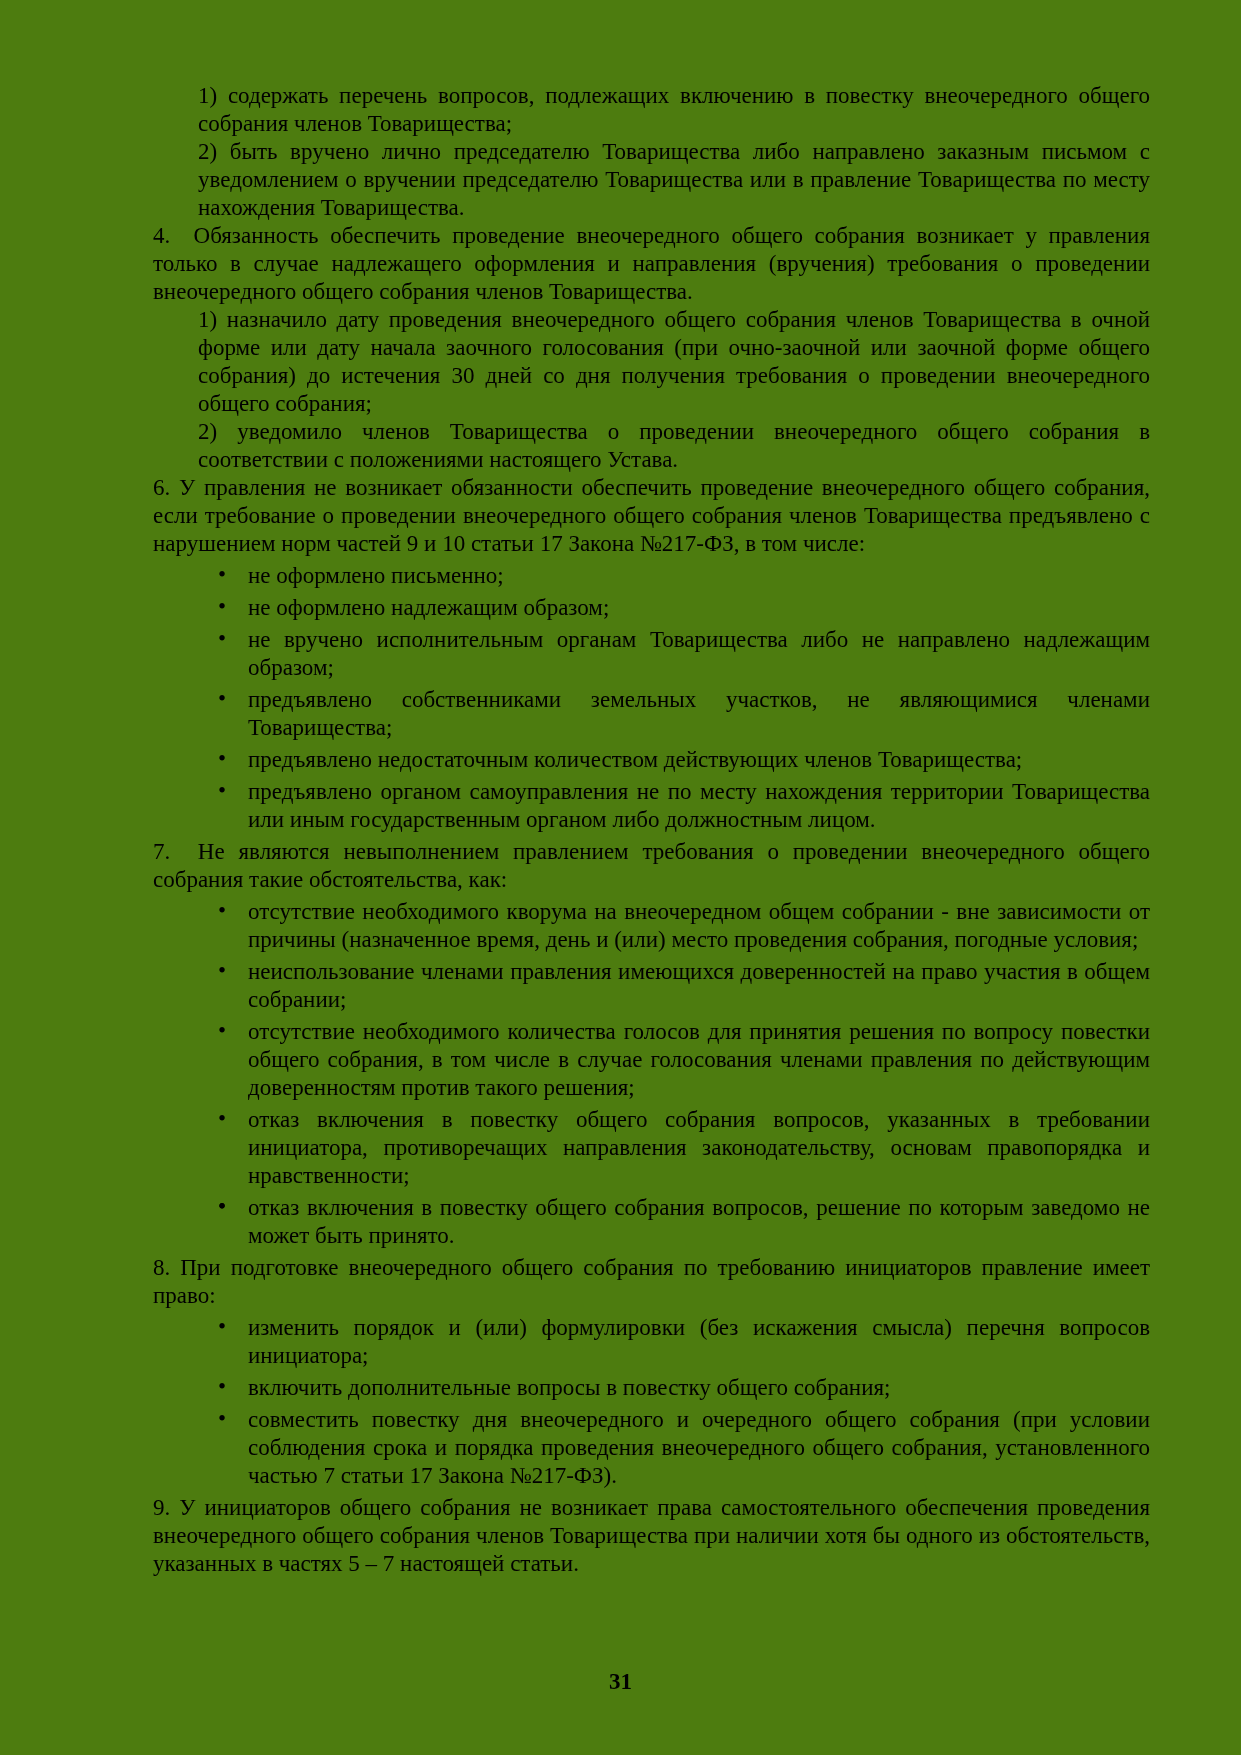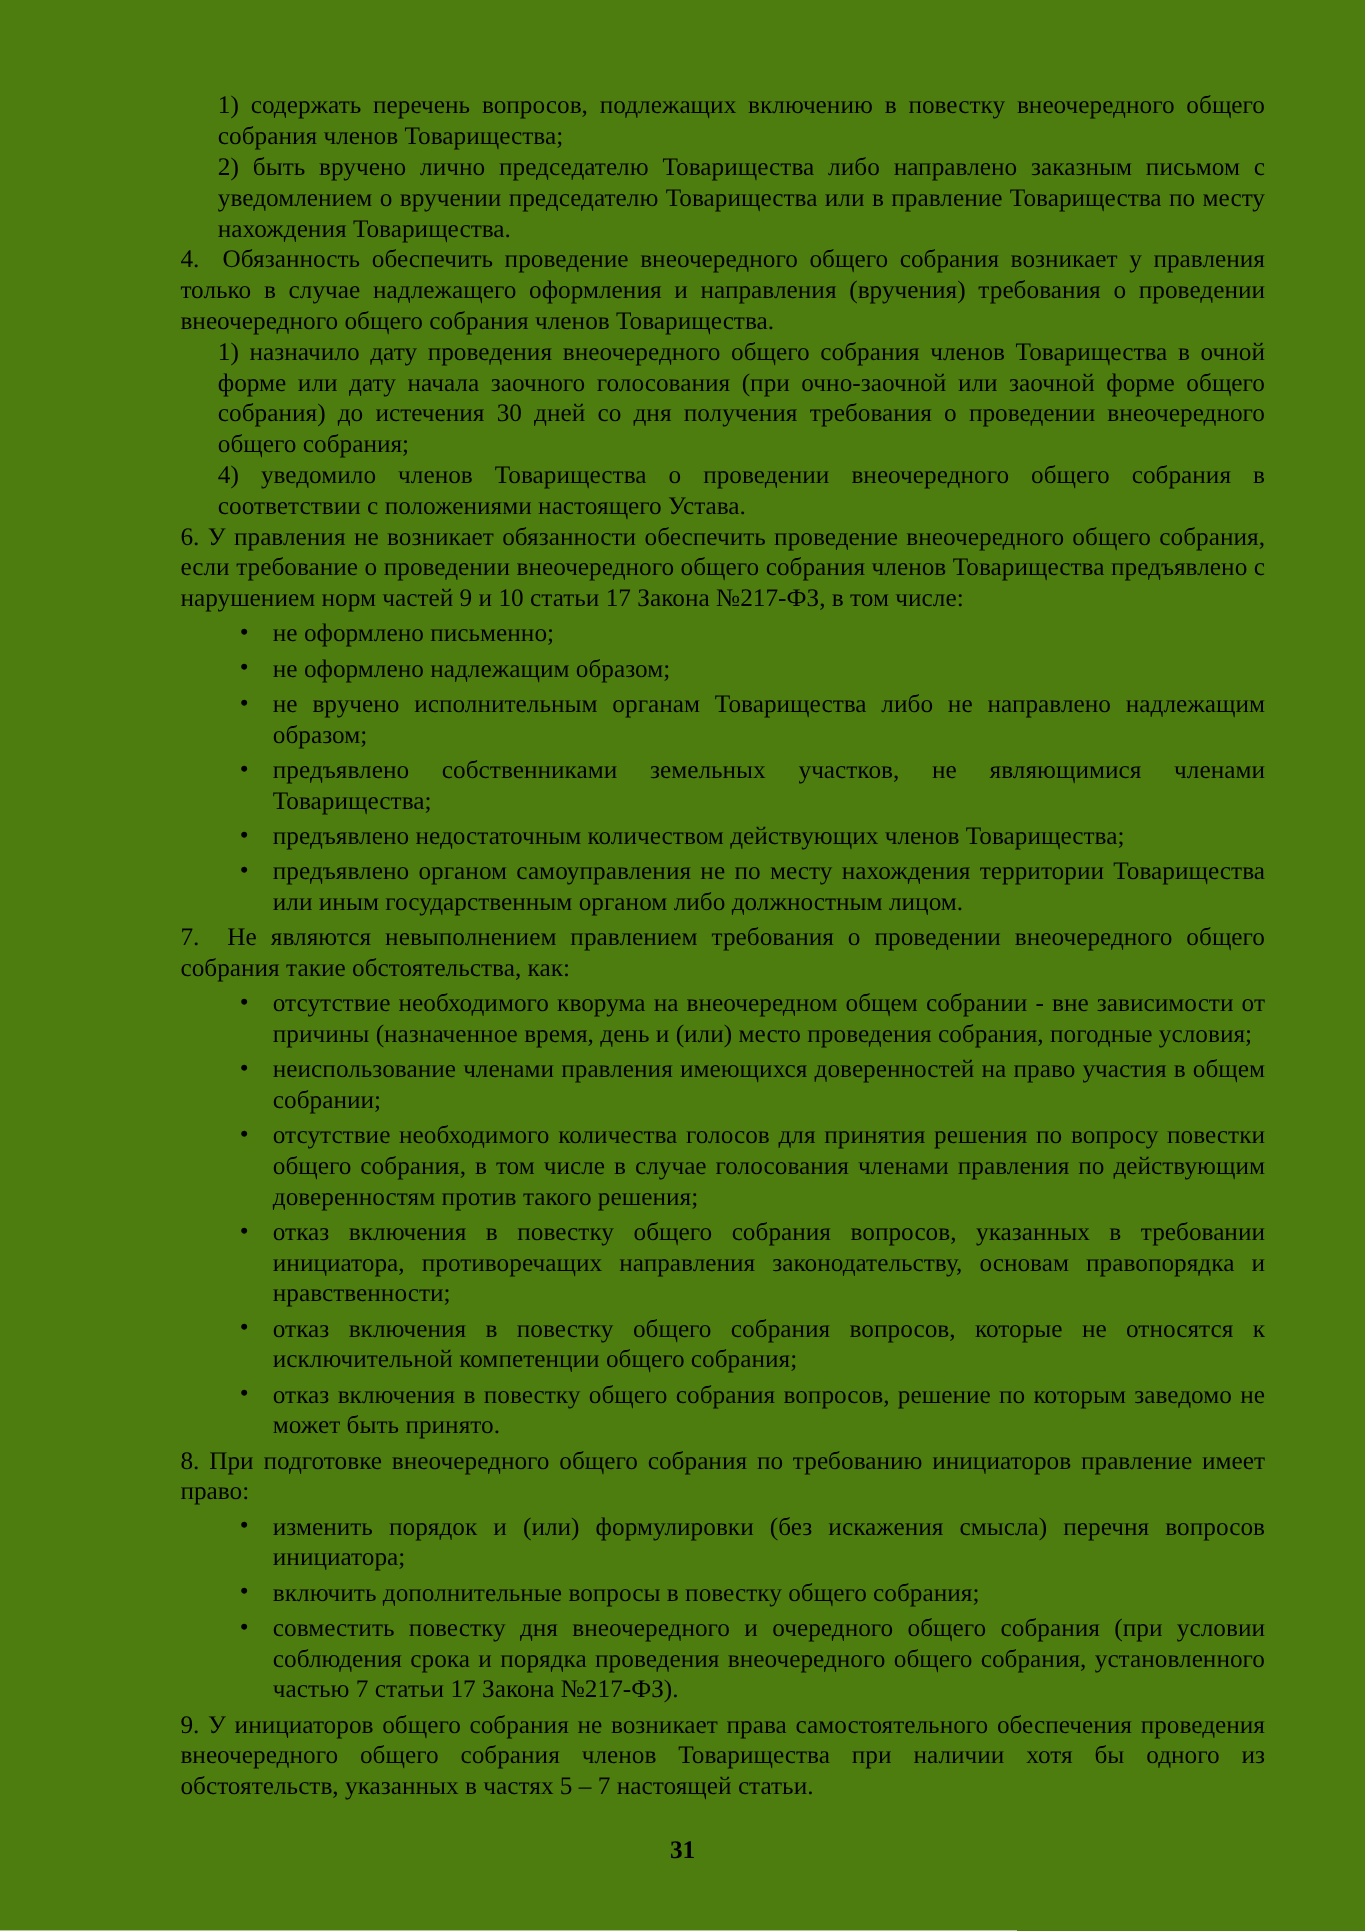--- a/index.html
+++ b/index.html
@@ -22,21 +22,21 @@
     position: absolute;
     top: 82px;
     left: 148px;
     width: 1002px;
   }
   .block {
     margin: 0;
     text-align: justify;
   }
   .block.numbered {
-    margin-left: 16px;
+    margin-left: 5px;
   }
   .block.subitem {
     margin-left: 50px;
   }
   .block.bullet {
     position: relative;
     padding-left: 100px;
     margin: 4px 0;
   }
   .bullet-dot {
@@ -57,34 +57,34 @@
 </style>
 </head>
 <body>
 
 <div class="page">
   <div class="doc-body" id="doc-body">
       <div class="block subitem">1) содержать перечень вопросов, подлежащих включению в повестку внеочередного общего собрания членов Товарищества;</div>
       <div class="block subitem">2) быть вручено лично председателю Товарищества либо направлено заказным письмом с уведомлением о вручении председателю Товарищества или в правление Товарищества по месту нахождения Товарищества.</div>
       <div class="block numbered">4.&nbsp; Обязанность обеспечить проведение внеочередного общего собрания возникает у правления только в случае надлежащего оформления и направления (вручения) требования о проведении внеочередного общего собрания членов Товарищества.</div>
       <div class="block subitem">1) назначило дату проведения внеочередного общего собрания членов Товарищества в очной форме или дату начала заочного голосования (при очно-заочной или заочной форме общего собрания) до истечения 30 дней со дня получения требования о проведении внеочередного общего собрания;</div>
-      <div class="block subitem">4) уведомило членов Товарищества о проведении внеочередного общего собрания в соответствии с положениями настоящего Устава.</div>
+      <div class="block subitem">2) уведомило членов Товарищества о проведении внеочередного общего собрания в соответствии с положениями настоящего Устава.</div>
       <div class="block numbered">6. У правления не возникает обязанности обеспечить проведение внеочередного общего собрания, если требование о проведении внеочередного общего собрания членов Товарищества предъявлено с нарушением норм частей 9 и 10 статьи 17 Закона №217-ФЗ, в том числе:</div>
       <div class="block bullet"><span class="bullet-dot">•</span><span>не оформлено письменно;</span></div>
       <div class="block bullet"><span class="bullet-dot">•</span><span>не оформлено надлежащим образом;</span></div>
       <div class="block bullet"><span class="bullet-dot">•</span><span>не вручено исполнительным органам Товарищества либо не направлено надлежащим образом;</span></div>
       <div class="block bullet"><span class="bullet-dot">•</span><span>предъявлено собственниками земельных участков, не являющимися членами Товарищества;</span></div>
       <div class="block bullet"><span class="bullet-dot">•</span><span>предъявлено недостаточным количеством действующих членов Товарищества;</span></div>
       <div class="block bullet"><span class="bullet-dot">•</span><span>предъявлено органом самоуправления не по месту нахождения территории Товарищества или иным государственным органом либо должностным лицом.</span></div>
       <div class="block numbered">7.&nbsp; Не являются невыполнением правлением требования о проведении внеочередного общего собрания такие обстоятельства, как:</div>
       <div class="block bullet"><span class="bullet-dot">•</span><span>отсутствие необходимого кворума на внеочередном общем собрании - вне зависимости от причины (назначенное время, день и (или) место проведения собрания, погодные условия;</span></div>
       <div class="block bullet"><span class="bullet-dot">•</span><span>неиспользование членами правления имеющихся доверенностей на право участия в общем собрании;</span></div>
       <div class="block bullet"><span class="bullet-dot">•</span><span>отсутствие необходимого количества голосов для принятия решения по вопросу повестки общего собрания, в том числе в случае голосования членами правления по действующим доверенностям против такого решения;</span></div>
       <div class="block bullet"><span class="bullet-dot">•</span><span>отказ включения в повестку общего собрания вопросов, указанных в требовании инициатора, противоречащих направления законодательству, основам правопорядка и нравственности;</span></div>
-      <div class="block bullet"><span class="bullet-dot">•</span><span>отказ включения в повестку общего собрания вопросов, которые не относятся к исключительной компетенции общего собрания;</span></div>
+      <div class="block bullet"><span class="bullet-dot">•</span></div>
       <div class="block bullet"><span class="bullet-dot">•</span><span>отказ включения в повестку общего собрания вопросов, решение по которым заведомо не может быть принято.</span></div>
       <div class="block numbered">8. При подготовке внеочередного общего собрания по требованию инициаторов правление имеет право:</div>
       <div class="block bullet"><span class="bullet-dot">•</span><span>изменить порядок и (или) формулировки (без искажения смысла) перечня вопросов инициатора;</span></div>
       <div class="block bullet"><span class="bullet-dot">•</span><span>включить дополнительные вопросы в повестку общего собрания;</span></div>
       <div class="block bullet"><span class="bullet-dot">•</span><span>совместить повестку дня внеочередного и очередного общего собрания (при условии соблюдения срока и порядка проведения внеочередного общего собрания, установленного частью 7 статьи 17 Закона №217-ФЗ).</span></div>
       <div class="block numbered">9. У инициаторов общего собрания не возникает права самостоятельного обеспечения проведения внеочередного общего собрания членов Товарищества при наличии хотя бы одного из обстоятельств, указанных в частях 5 – 7 настоящей статьи.</div>
     </div>
   <div class="page-number">31</div>
 </div>
 

